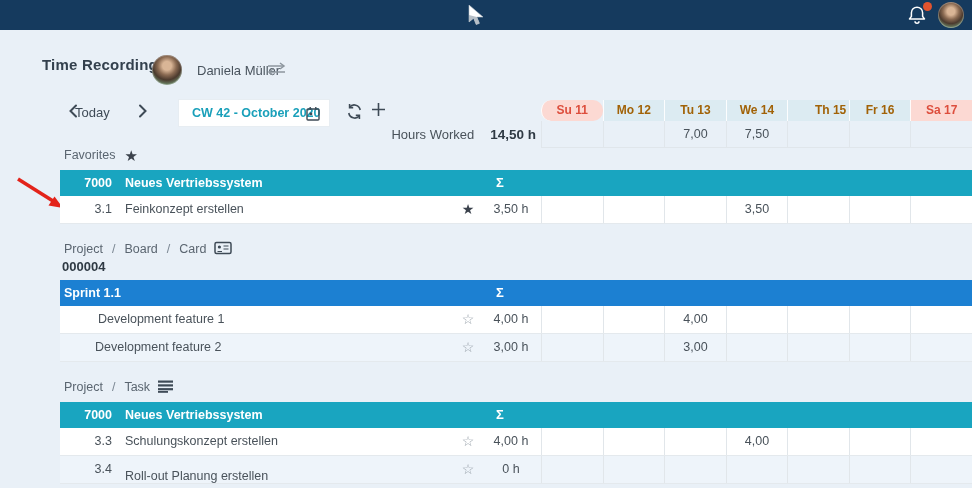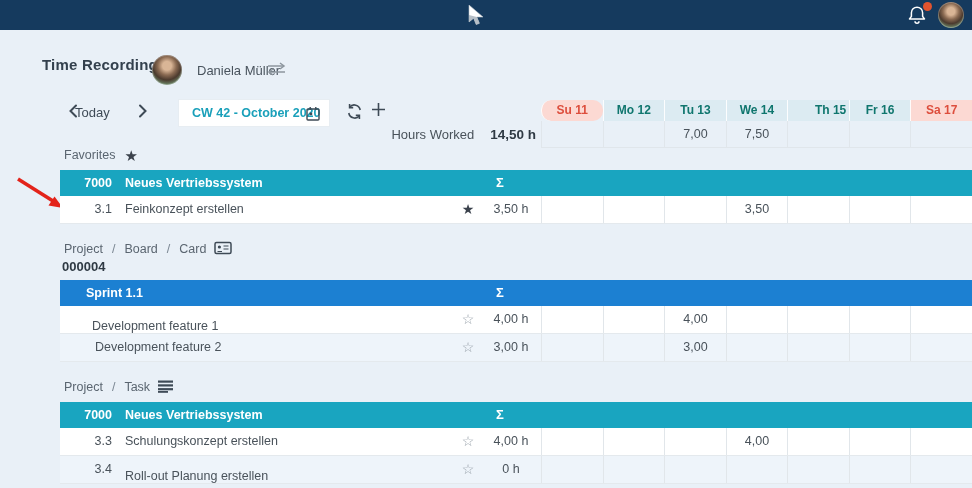--- a/index.html
+++ b/index.html
@@ -29,21 +29,21 @@
   .today{position:absolute;left:75px;top:105px;font-size:13px;color:#3e4a56;cursor:pointer;}
   .week-box{position:absolute;left:178px;top:99px;width:152px;height:28px;background:#fff;
     border:1px solid #e7edf2;box-sizing:border-box;cursor:pointer;}
   .week-label{position:absolute;left:13px;top:0;line-height:26px;font-size:12.5px;font-weight:700;color:#1aa0ba;}
   .cal-icon{position:absolute;right:9px;top:6px;}
   .tool-icon{position:absolute;cursor:pointer;}
   .refresh-icon{left:346px;top:103px;} .plus-icon{left:371px;top:102px;}
   
   .day-header{position:absolute;top:100px;height:21px;line-height:21px;text-align:center;
     font-size:12px;font-weight:700;box-sizing:border-box;border-left:1px solid rgba(255,255,255,.9);}
-  .day-header.weekday{background:#dcebf2;color:#0f766e;}
+  .day-header.weekday{background:#dcebf2;color:#a16207;}
   .day-header.weekend{background:#fcd9d3;color:#dd4e3d;}
   .hours-cell{position:absolute;top:121px;height:27px;line-height:26px;text-align:center;
     font-size:12.5px;color:#49525a;box-sizing:border-box;
     border-left:1px solid #e0e6eb;border-bottom:1px solid #e0e6eb;cursor:pointer;}
   .hours-summary{position:absolute;left:280px;top:121px;width:256px;height:27px;
     display:flex;align-items:center;justify-content:flex-end;gap:16px;}
   .hours-summary .lbl{font-size:13px;color:#49525a;}
   .hours-summary .val{font-size:13.5px;font-weight:700;color:#2f3a44;}
   
   .favorites-label{position:absolute;left:64px;top:145px;height:20px;display:flex;align-items:center;gap:9px;}
@@ -215,25 +215,25 @@
       <div class="row-cell" style="left: 542.571px; width: 61.5714px;"></div>
       <div class="row-cell" style="left: 604.143px; width: 61.5714px;"></div>
       <div class="row-cell" style="left: 665.714px; width: 61.5714px;">3,50</div>
       <div class="row-cell" style="left: 727.286px; width: 61.5714px;"></div>
       <div class="row-cell" style="left: 788.857px; width: 61.5714px;"></div>
       <div class="row-cell" style="left: 850.429px; width: 61.5714px;"></div>
     </div>
   </div>
 <div id="section-1" class="section">
     <div class="sec-header" style="background: rgb(28, 128, 210);">
-      <div class="sec-title" style="left: 26px;">Sprint 1.1</div>
+      <div class="sec-title" style="left: 4px;">Sprint 1.1</div>
       <div class="sec-sigma">Σ</div>
     </div>
     <div class="sec-row">
-      <div class="row-title" style="left: 32px; margin-top: 7px;">Development feature 1</div>
+      <div class="row-title" style="left: 38px;">Development feature 1</div>
       <div class="row-star nofav">☆</div>
       <div class="row-total">4,00 h</div>
       <div class="row-cell" style="left: 481px; width: 61.5714px;"></div>
       <div class="row-cell" style="left: 542.571px; width: 61.5714px;"></div>
       <div class="row-cell" style="left: 604.143px; width: 61.5714px;">4,00</div>
       <div class="row-cell" style="left: 665.714px; width: 61.5714px;"></div>
       <div class="row-cell" style="left: 727.286px; width: 61.5714px;"></div>
       <div class="row-cell" style="left: 788.857px; width: 61.5714px;"></div>
       <div class="row-cell" style="left: 850.429px; width: 61.5714px;"></div>
     </div>

